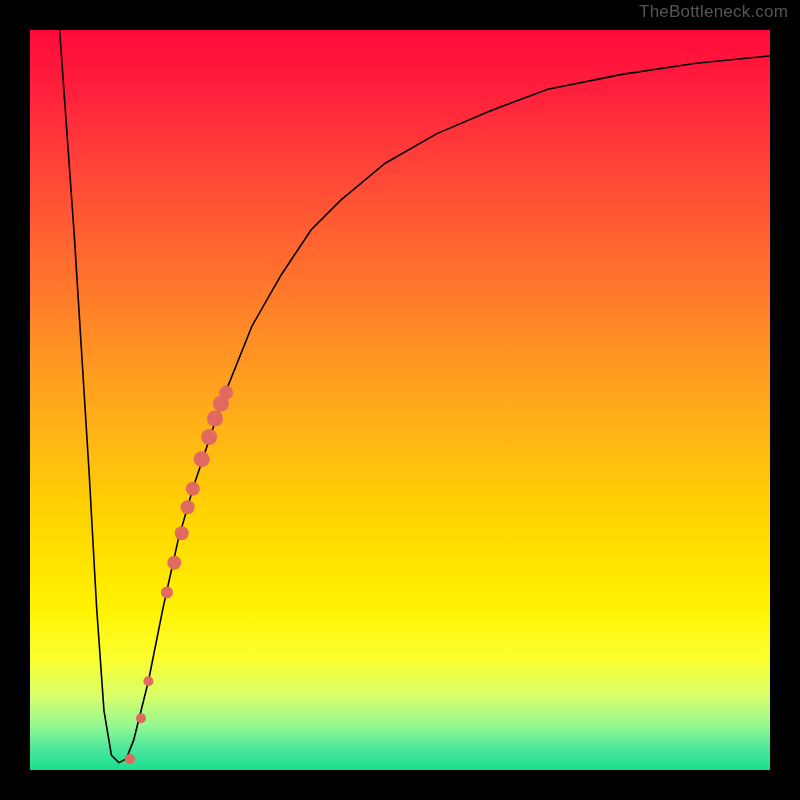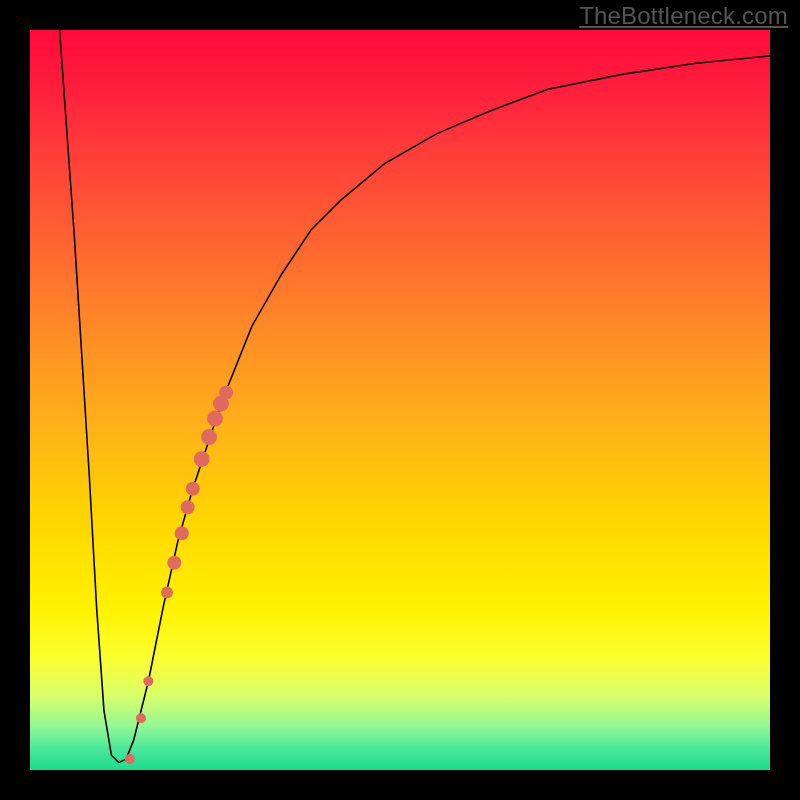--- a/index.html
+++ b/index.html
@@ -15,25 +15,24 @@
     position: relative;
     width: 800px;
     height: 800px;
     background: #000;
   }
   .watermark {
     position: absolute;
     top: 2px;
     right: 12px;
     color: #555;
-    font-size: 24px;
+    font-size: 17px;
     font-weight: 400;
     letter-spacing: 0.2px;
     z-index: 5;
-    text-decoration: underline;
   }
   .plot-area {
     position: absolute;
     left: 30px;
     top: 30px;
     width: 740px;
     height: 740px;
   }
   .gradient {
     position: absolute;

